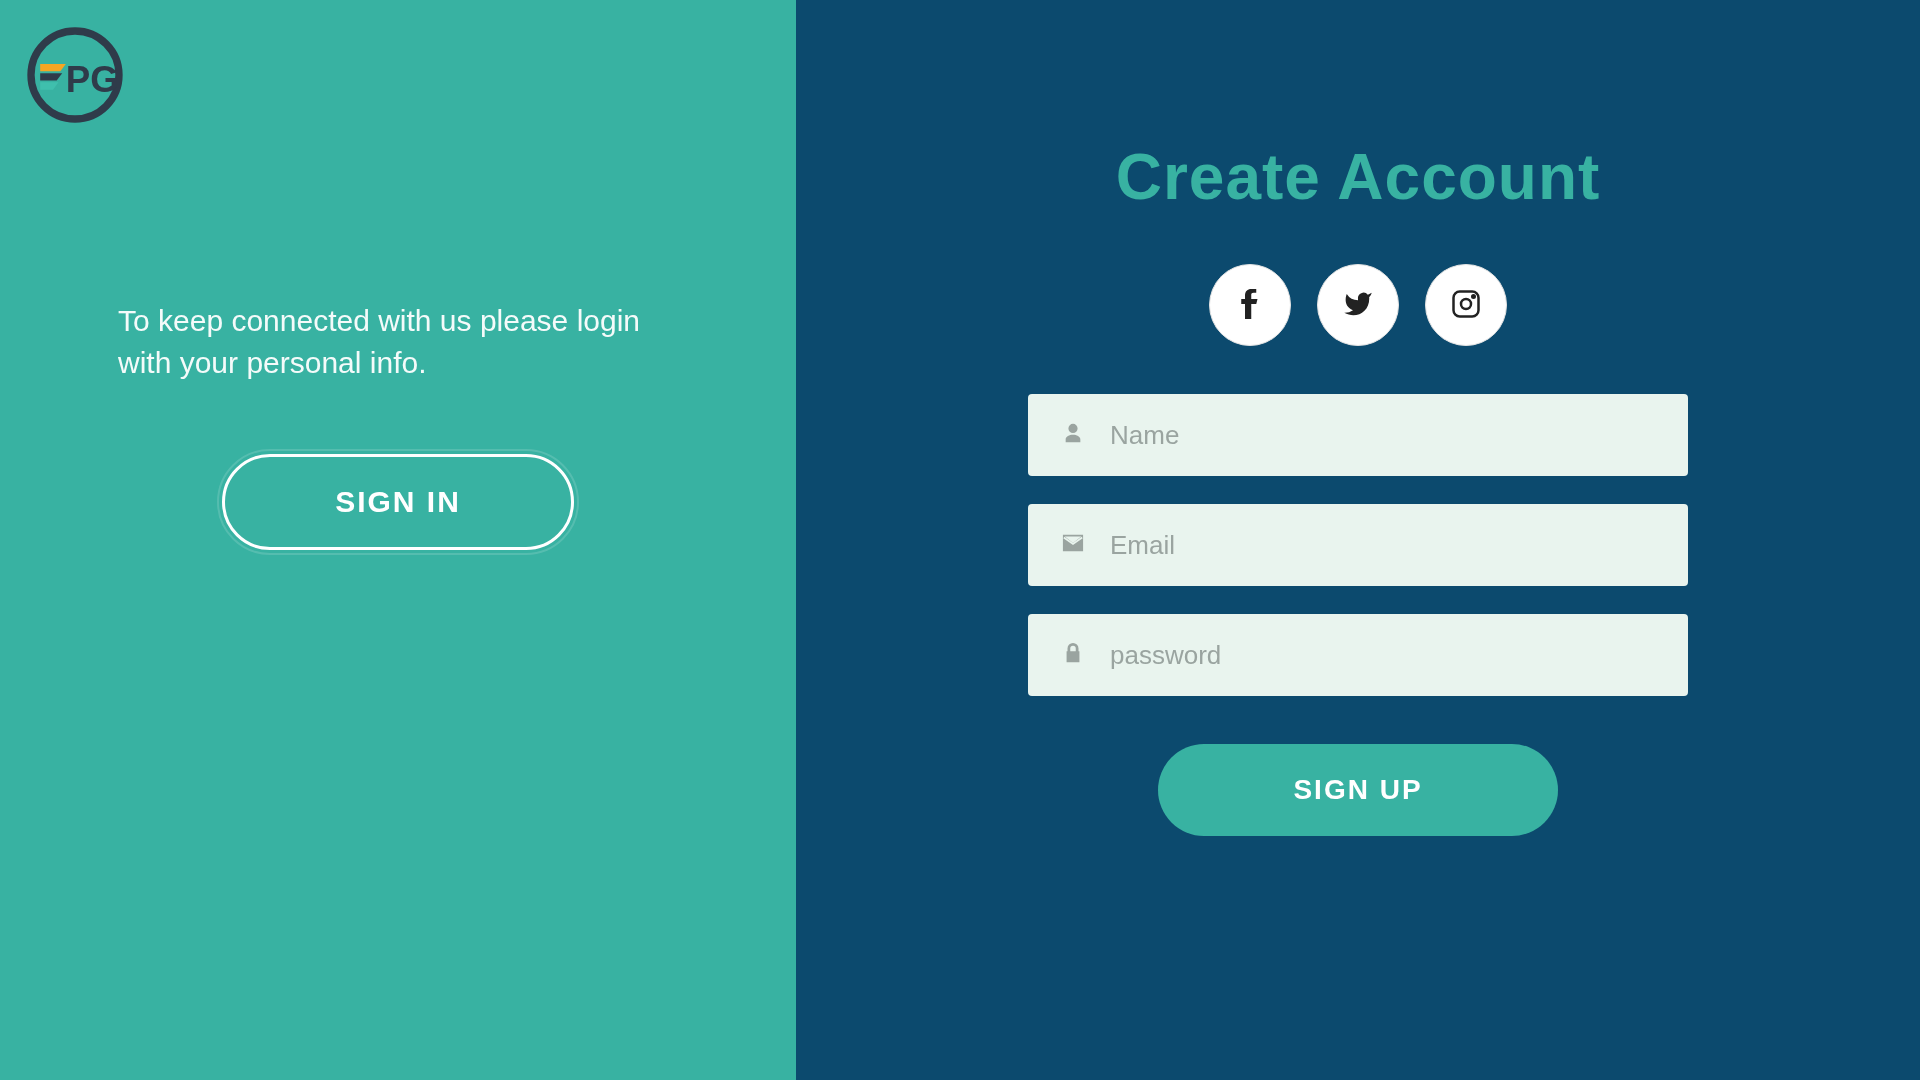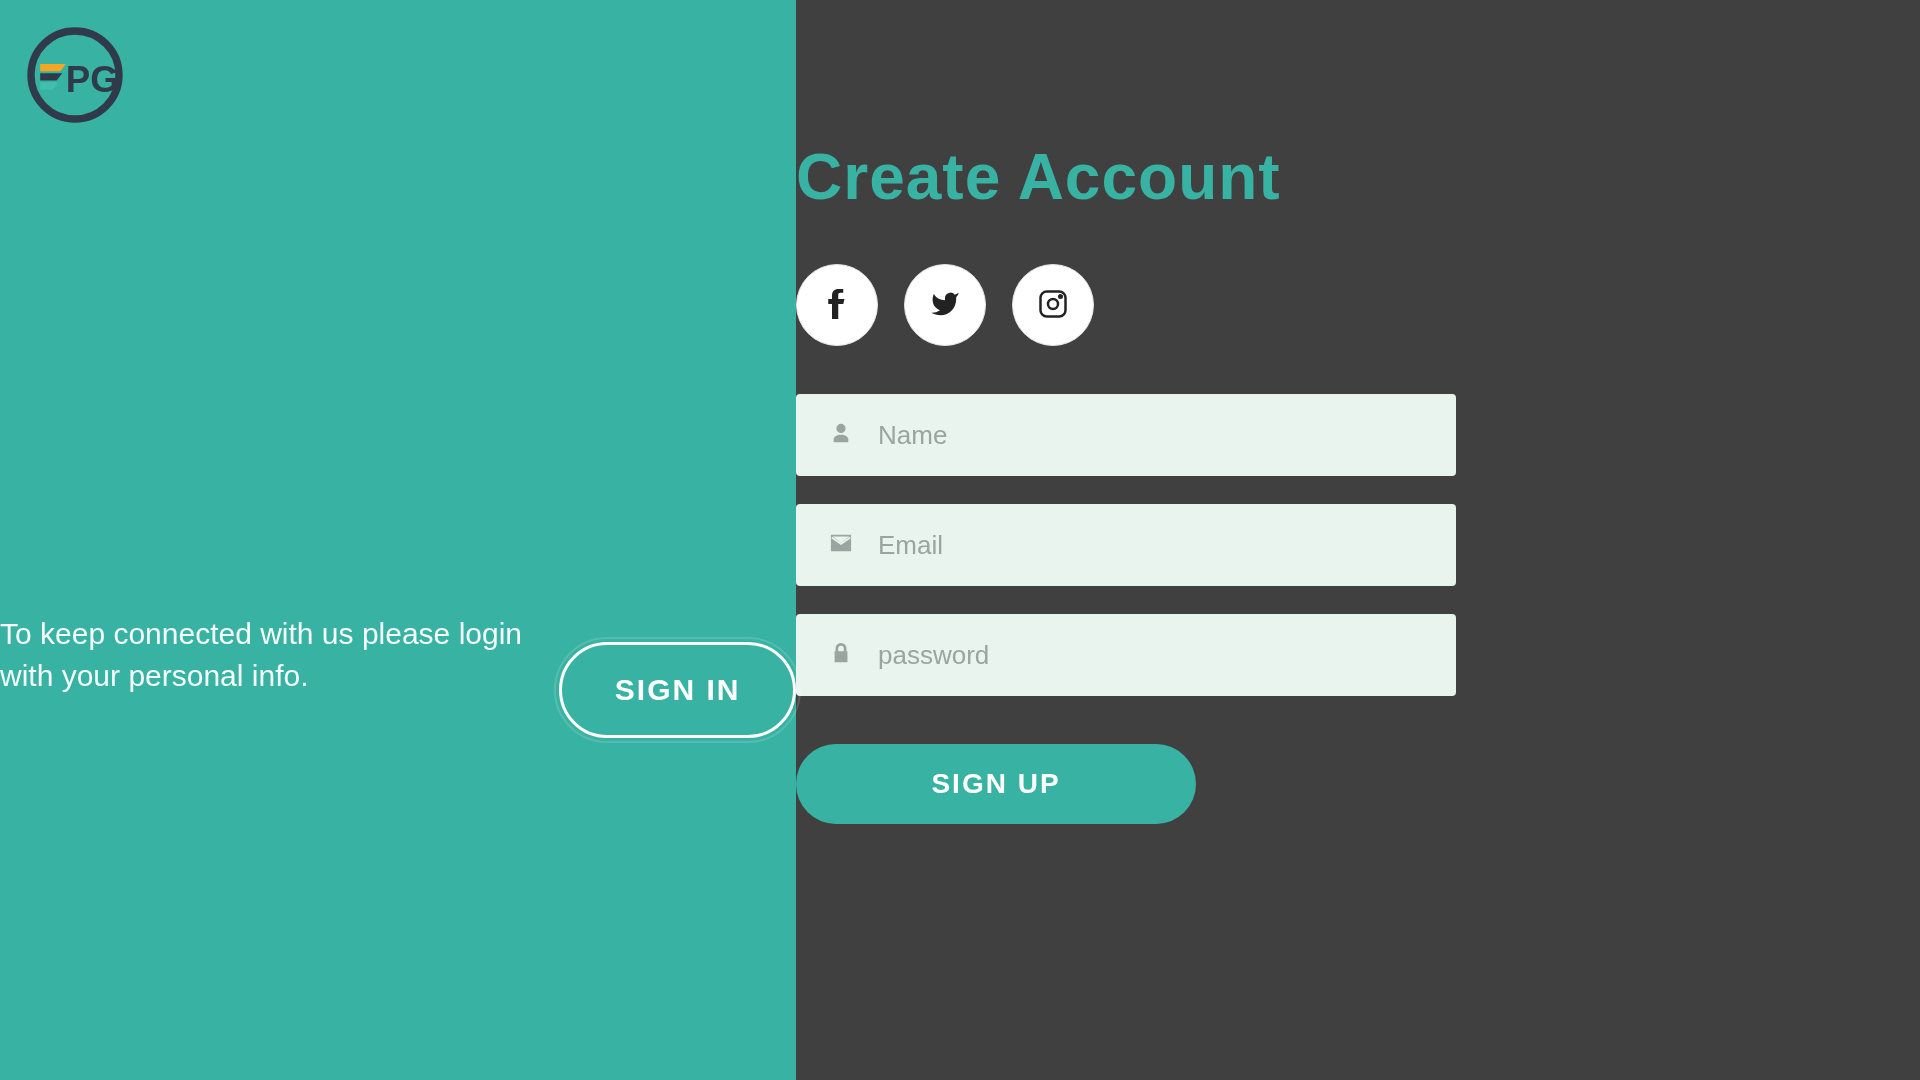--- a/index.html
+++ b/index.html
@@ -6,21 +6,21 @@
   html, body { width: 100%; height: 100%; font-family: 'Segoe UI', Arial, sans-serif; }
   body { display: flex; width: 1920px; height: 1080px; overflow: hidden; background: #fff; }
 
   .left-panel {
     width: 796px;
     height: 100%;
     background: #38b2a2;
     position: relative;
     color: #fff;
     display: flex;
-    flex-direction: row;
+    flex-direction: column;
     align-items: center;
     padding-top: 300px;
   }
   .logo {
     position: absolute;
     top: 20px;
     left: 20px;
     width: 110px;
     height: 110px;
   }
@@ -51,24 +51,24 @@
     font-weight: 700;
     letter-spacing: 2px;
     cursor: pointer;
     outline: 2px solid rgba(255,255,255,0.15);
     outline-offset: 3px;
   }
 
   .right-panel {
     flex: 1;
     height: 100%;
-    background: #404040;
+    background: #0c4a6e;
     display: flex;
     flex-direction: column;
-    align-items: flex-start;
+    align-items: center;
     padding-top: 140px;
   }
   .create-title {
     font-size: 64px;
     font-weight: 900;
     color: #38b2a2;
     letter-spacing: 1px;
     margin-bottom: 50px;
   }
   .social-row {
@@ -119,21 +119,21 @@
     background: transparent;
     font-size: 26px;
     color: #333;
     outline: none;
   }
   .field input::placeholder { color: #9aa4a0; }
 
   .signup-btn {
     margin-top: 20px;
     width: 400px;
-    height: 80px;
+    height: 92px;
     border: none;
     border-radius: 60px;
     background: #38b2a2;
     color: #fff;
     font-size: 28px;
     font-weight: 600;
     letter-spacing: 2px;
     cursor: pointer;
   }
 </style>

